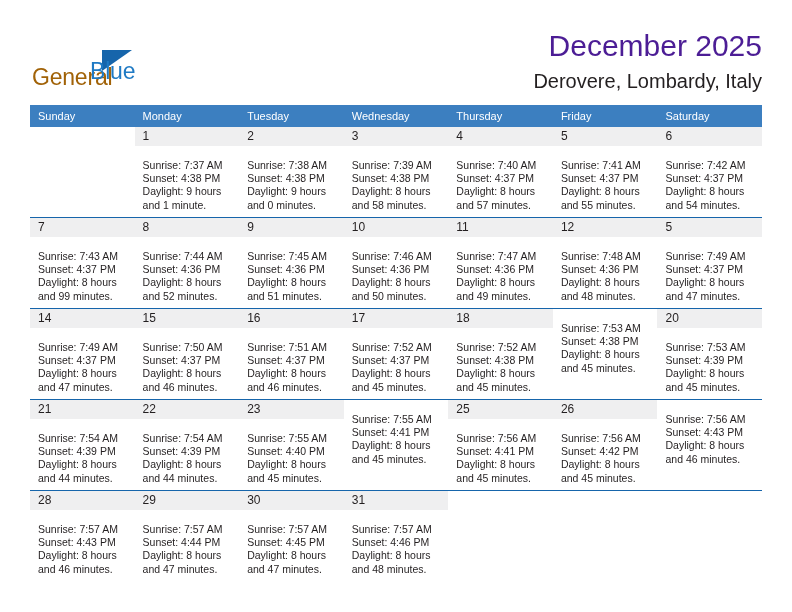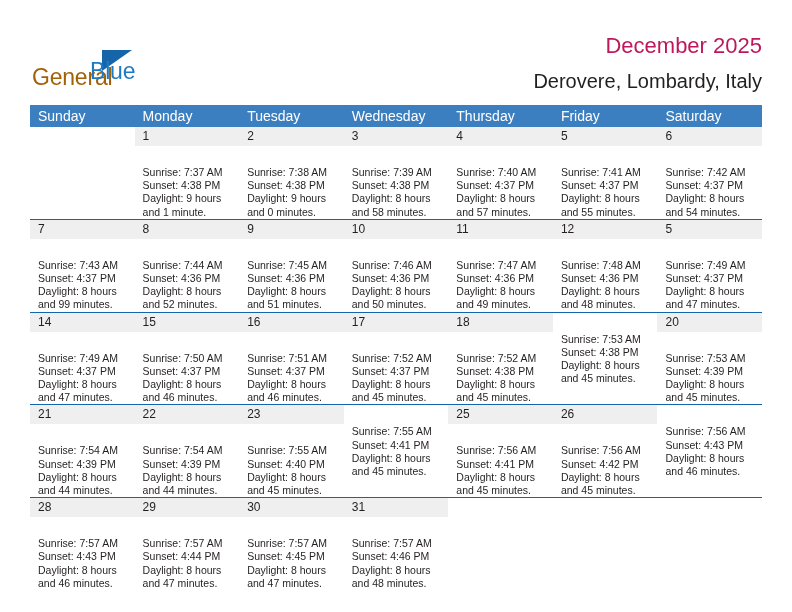--- a/index.html
+++ b/index.html
@@ -67,23 +67,23 @@
     border-bottom: 21px solid transparent;
   }
 
   .title-block {
     position: absolute;
     right: 0;
     top: 0;
     text-align: right;
   }
   .cal-title {
-    font-size: 22px;
+    font-size: 30px;
     line-height: 36px;
-    color: #be185d;
+    color: #4c1d95;
     white-space: nowrap;
     font-weight: normal;
     margin: 0;
   }
   .cal-subtitle {
     font-size: 20px;
     line-height: 22px;
     color: #231f20;
     white-space: nowrap;
     margin: 6px 0 0 0;
@@ -98,21 +98,21 @@
     width: 732px;
   }
   .weekday-row {
     display: flex;
     background: #3c7fc0;
     height: 22px;
   }
   .weekday {
     flex: 1 1 0;
     color: #ffffff;
-    font-size: 14px;
+    font-size: 11px;
     line-height: 22px;
     padding-left: 8px;
     box-sizing: border-box;
     white-space: nowrap;
     overflow: hidden;
   }
 
   .week {
     position: relative;
     border-top: 1.5px solid #1665ab;
@@ -136,21 +136,21 @@
   .daynum {
     height: 19px;
     line-height: 19px;
     font-size: 12px;
     color: #231f20;
     padding-left: 8px;
     box-sizing: border-box;
     background: transparent;
   }
   .day-lines {
-    padding: 20px 6px 0 8px;
+    padding: 13px 6px 0 8px;
   }
   .day-line {
     font-size: 10.5px;
     line-height: 13.2px;
     color: #231f20;
     white-space: nowrap;
   }
   .day.empty .daynum { background: transparent; }
 </style>
 </head>

